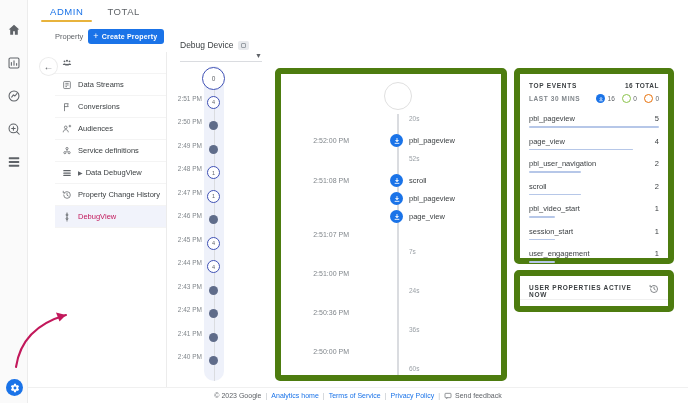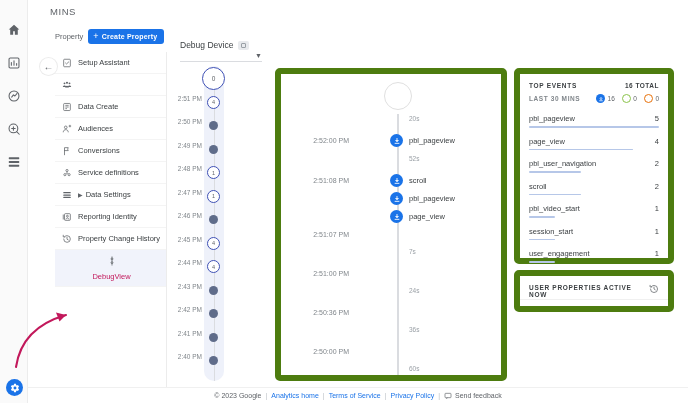--- a/index.html
+++ b/index.html
@@ -64,21 +64,21 @@
   
   .sidenav {
     position:absolute; left:55px; top:52px; width:112px; bottom:14px;
     border-right:1px solid #ececec; overflow:hidden; z-index:3;
   }
   .nav-item {
     display:flex; align-items:center; gap:6px;
     padding:5px 4px 5px 6px; min-height:20px; cursor:pointer;
     border-bottom:1px solid #f4f4f4;
   }
-  .nav-item.active { background:#f1f3fb;flex-direction:column; }
+  .nav-item.active { background:#f1f3fb; }
   .nav-item.active .nav-label { color:#c2185b; }
   .nav-ico { width:11px; height:11px; flex:0 0 11px; color:#5f6368; display:flex; align-items:center; justify-content:center;}
   .nav-ico svg { width:10px; height:10px; display:block; }
   .nav-label { font-size:7.5px; color:#3c4043; line-height:1.25; }
   .nav-caret { font-size:6px; color:#5f6368; margin-right:-3px; }
   .back-chip {
     position:absolute; left:40px; top:58px; width:17px; height:17px;
     background:#fff; border-radius:50%; display:flex;
     align-items:center; justify-content:center; cursor:pointer;
     box-shadow:0 0 0 1px #ececec; z-index:7; font-size:10px; color:#5f6368;
@@ -221,82 +221,74 @@
   </div>
 </div>
 
 <div class="gear-fab">
   <svg viewBox="0 0 24 24">
       <path d="M19.4 13c.04-.32.06-.66.06-1s-.02-.68-.07-1l2.1-1.65a.5.5 0 00.12-.64l-2-3.46a.5.5 0 00-.6-.22l-2.49 1a7.3 7.3 0 00-1.7-1L14.5 2.2a.5.5 0 00-.5-.42h-4a.5.5 0 00-.5.42L9.14 4.9c-.62.26-1.2.6-1.73 1l-2.49-1a.5.5 0 00-.6.22l-2 3.46a.5.5 0 00.12.64L4.56 11c-.05.32-.07.66-.07 1s.02.68.07 1l-2.1 1.65a.5.5 0 00-.12.64l2 3.46c.13.22.39.3.6.22l2.49-1c.52.4 1.1.74 1.73 1l.36 2.7c.04.24.25.42.5.42h4c.25 0 .46-.18.5-.42l.36-2.7c.62-.26 1.2-.6 1.7-1l2.49 1c.23.08.48 0 .6-.22l2-3.46a.5.5 0 00-.12-.64L19.4 13zM12 15.5A3.5 3.5 0 1112 8.5a3.5 3.5 0 010 7z"></path>
     </svg>
 </div>
 
 <div class="tabs">
-  <div class="tab">MINS</div>
+  <div class="tab active">ADMIN</div>
+  <div class="tab">TOTAL</div>
 </div>
 <div class="tabs-rule"></div>
 
 <div class="prop-bar">
   <span class="prop-label">Property</span>
   <div class="create-btn">
     <span class="plus">+</span>
     <span>Create Property</span>
   </div>
 </div>
 
 <div class="back-chip">
   <span>←</span>
 </div>
 
 <div class="sidenav">
   <div class="nav-item">
     <span class="nav-ico">
-        <svg viewBox="0 0 24 24" fill="none" stroke="currentColor" stroke-width="1.8">
-          <rect x="4" y="3" width="16" height="18" rx="2"></rect>
-          <path d="M8.5 12l2.3 2.3L16 9.5" stroke-linecap="round" stroke-linejoin="round"></path>
-        </svg>
-      </span>
-    <span class="nav-label">Setup Assistant</span>
-  </div>
-  <div class="nav-item">
-    <span class="nav-ico">
         <svg viewBox="0 0 24 24" fill="currentColor">
           <circle cx="6" cy="8" r="2.2"></circle>
           <circle cx="12" cy="6.5" r="2.5"></circle>
           <circle cx="18" cy="8" r="2.2"></circle>
           <path d="M2 17c0-2.2 2-3.6 4-3.6s4 1.4 4 3.6zM14 17c0-2.2 2-3.6 4-3.6s4 1.4 4 3.6zM7.5 18c0-2.6 2.2-4.3 4.5-4.3s4.5 1.7 4.5 4.3z"></path>
         </svg>
       </span>
   </div>
   <div class="nav-item">
     <span class="nav-ico">
         <svg viewBox="0 0 24 24" fill="none" stroke="currentColor" stroke-width="1.8">
           <rect x="4" y="3.5" width="16" height="17" rx="2"></rect>
           <path d="M8 8h8M8 12h8M8 16h4"></path>
         </svg>
       </span>
-    <span class="nav-label">Data Create</span>
+    <span class="nav-label">Data Streams</span>
+  </div>
+  <div class="nav-item">
+    <span class="nav-ico">
+        <svg viewBox="0 0 24 24" fill="none" stroke="currentColor" stroke-width="1.8">
+          <path d="M6 21V4h9l-1.5 3.5L15 11H6" stroke-linecap="round" stroke-linejoin="round"></path>
+        </svg>
+      </span>
+    <span class="nav-label">Conversions</span>
   </div>
   <div class="nav-item">
     <span class="nav-ico">
         <svg viewBox="0 0 24 24" fill="none" stroke="currentColor" stroke-width="1.8">
           <circle cx="9" cy="8" r="3.2"></circle>
           <path d="M3 19c0-3.3 2.7-5.4 6-5.4s6 2.1 6 5.4" stroke-linecap="round"></path>
           <path d="M17 5h4M19 3v4" stroke-linecap="round"></path>
         </svg>
       </span>
     <span class="nav-label">Audiences</span>
-  </div>
-  <div class="nav-item">
-    <span class="nav-ico">
-        <svg viewBox="0 0 24 24" fill="none" stroke="currentColor" stroke-width="1.8">
-          <path d="M6 21V4h9l-1.5 3.5L15 11H6" stroke-linecap="round" stroke-linejoin="round"></path>
-        </svg>
-      </span>
-    <span class="nav-label">Conversions</span>
   </div>
   <div class="nav-item">
     <span class="nav-ico">
         <svg viewBox="0 0 24 24" fill="none" stroke="currentColor" stroke-width="1.8">
           <circle cx="12" cy="6" r="2.6"></circle>
           <circle cx="7" cy="16" r="2.6"></circle>
           <circle cx="17" cy="16" r="2.6"></circle>
           <path d="M12 8.6v3.4M9.5 14l2-2M14.5 14l-2-2"></path>
         </svg>
       </span>
@@ -304,32 +296,21 @@
   </div>
   <div class="nav-item">
     <span class="nav-ico">
         <svg viewBox="0 0 24 24" fill="currentColor">
           <rect x="3" y="5" width="18" height="3" rx="1.2"></rect>
           <rect x="3" y="10.5" width="18" height="3" rx="1.2"></rect>
           <rect x="3" y="16" width="18" height="3" rx="1.2"></rect>
         </svg>
       </span>
     <span class="nav-caret">▶</span>
-    <span class="nav-label">Data Settings</span>
-  </div>
-  <div class="nav-item">
-    <span class="nav-ico">
-        <svg viewBox="0 0 24 24" fill="none" stroke="currentColor" stroke-width="1.8">
-          <rect x="6" y="4" width="14" height="16" rx="2"></rect>
-          <circle cx="13" cy="10" r="2.2"></circle>
-          <path d="M9.5 17c.6-1.8 2-2.6 3.5-2.6s2.9.8 3.5 2.6" stroke-linecap="round"></path>
-          <path d="M3 7v10" stroke-linecap="round"></path>
-        </svg>
-      </span>
-    <span class="nav-label">Reporting Identity</span>
+    <span class="nav-label">Data DebugView</span>
   </div>
   <div class="nav-item">
     <span class="nav-ico">
         <svg viewBox="0 0 24 24" fill="none" stroke="currentColor" stroke-width="1.8">
           <path d="M4 12a8 8 0 108-8 8 8 0 00-6 2.8" stroke-linecap="round"></path>
           <path d="M3 3v4h4" stroke-linecap="round" stroke-linejoin="round"></path>
           <path d="M12 8v4.5l3 1.8" stroke-linecap="round"></path>
         </svg>
       </span>
     <span class="nav-label">Property Change History</span>

